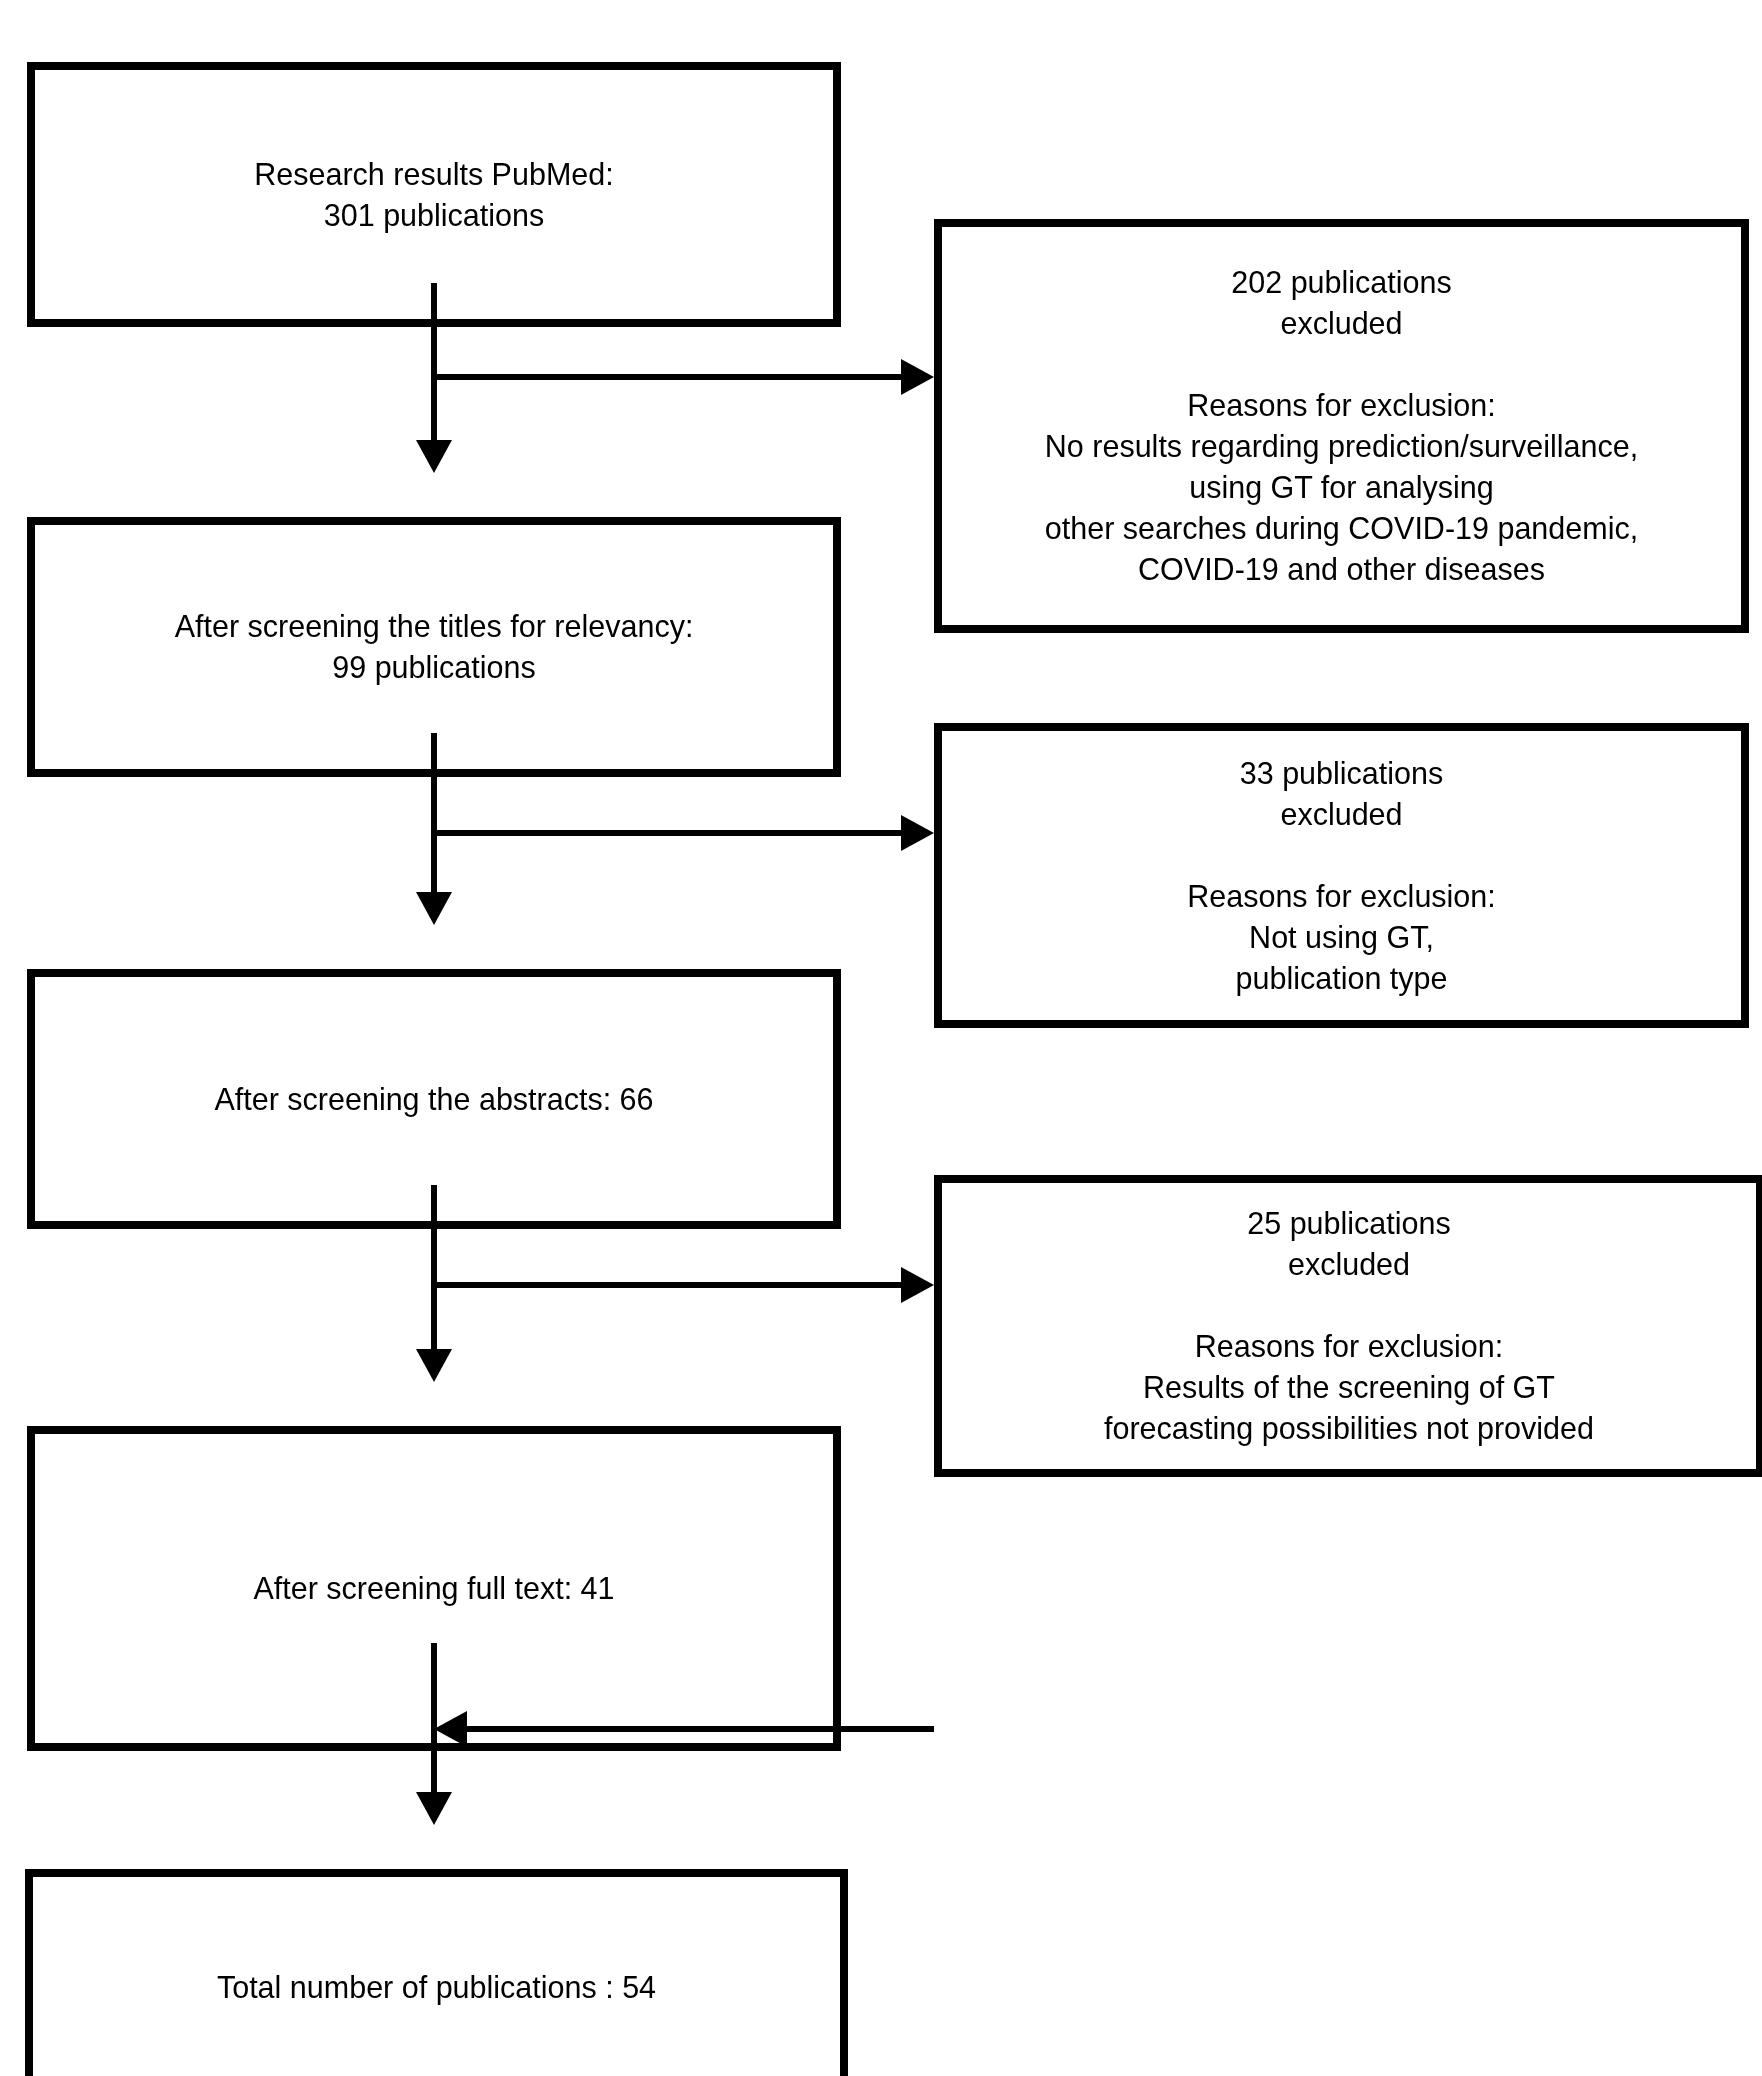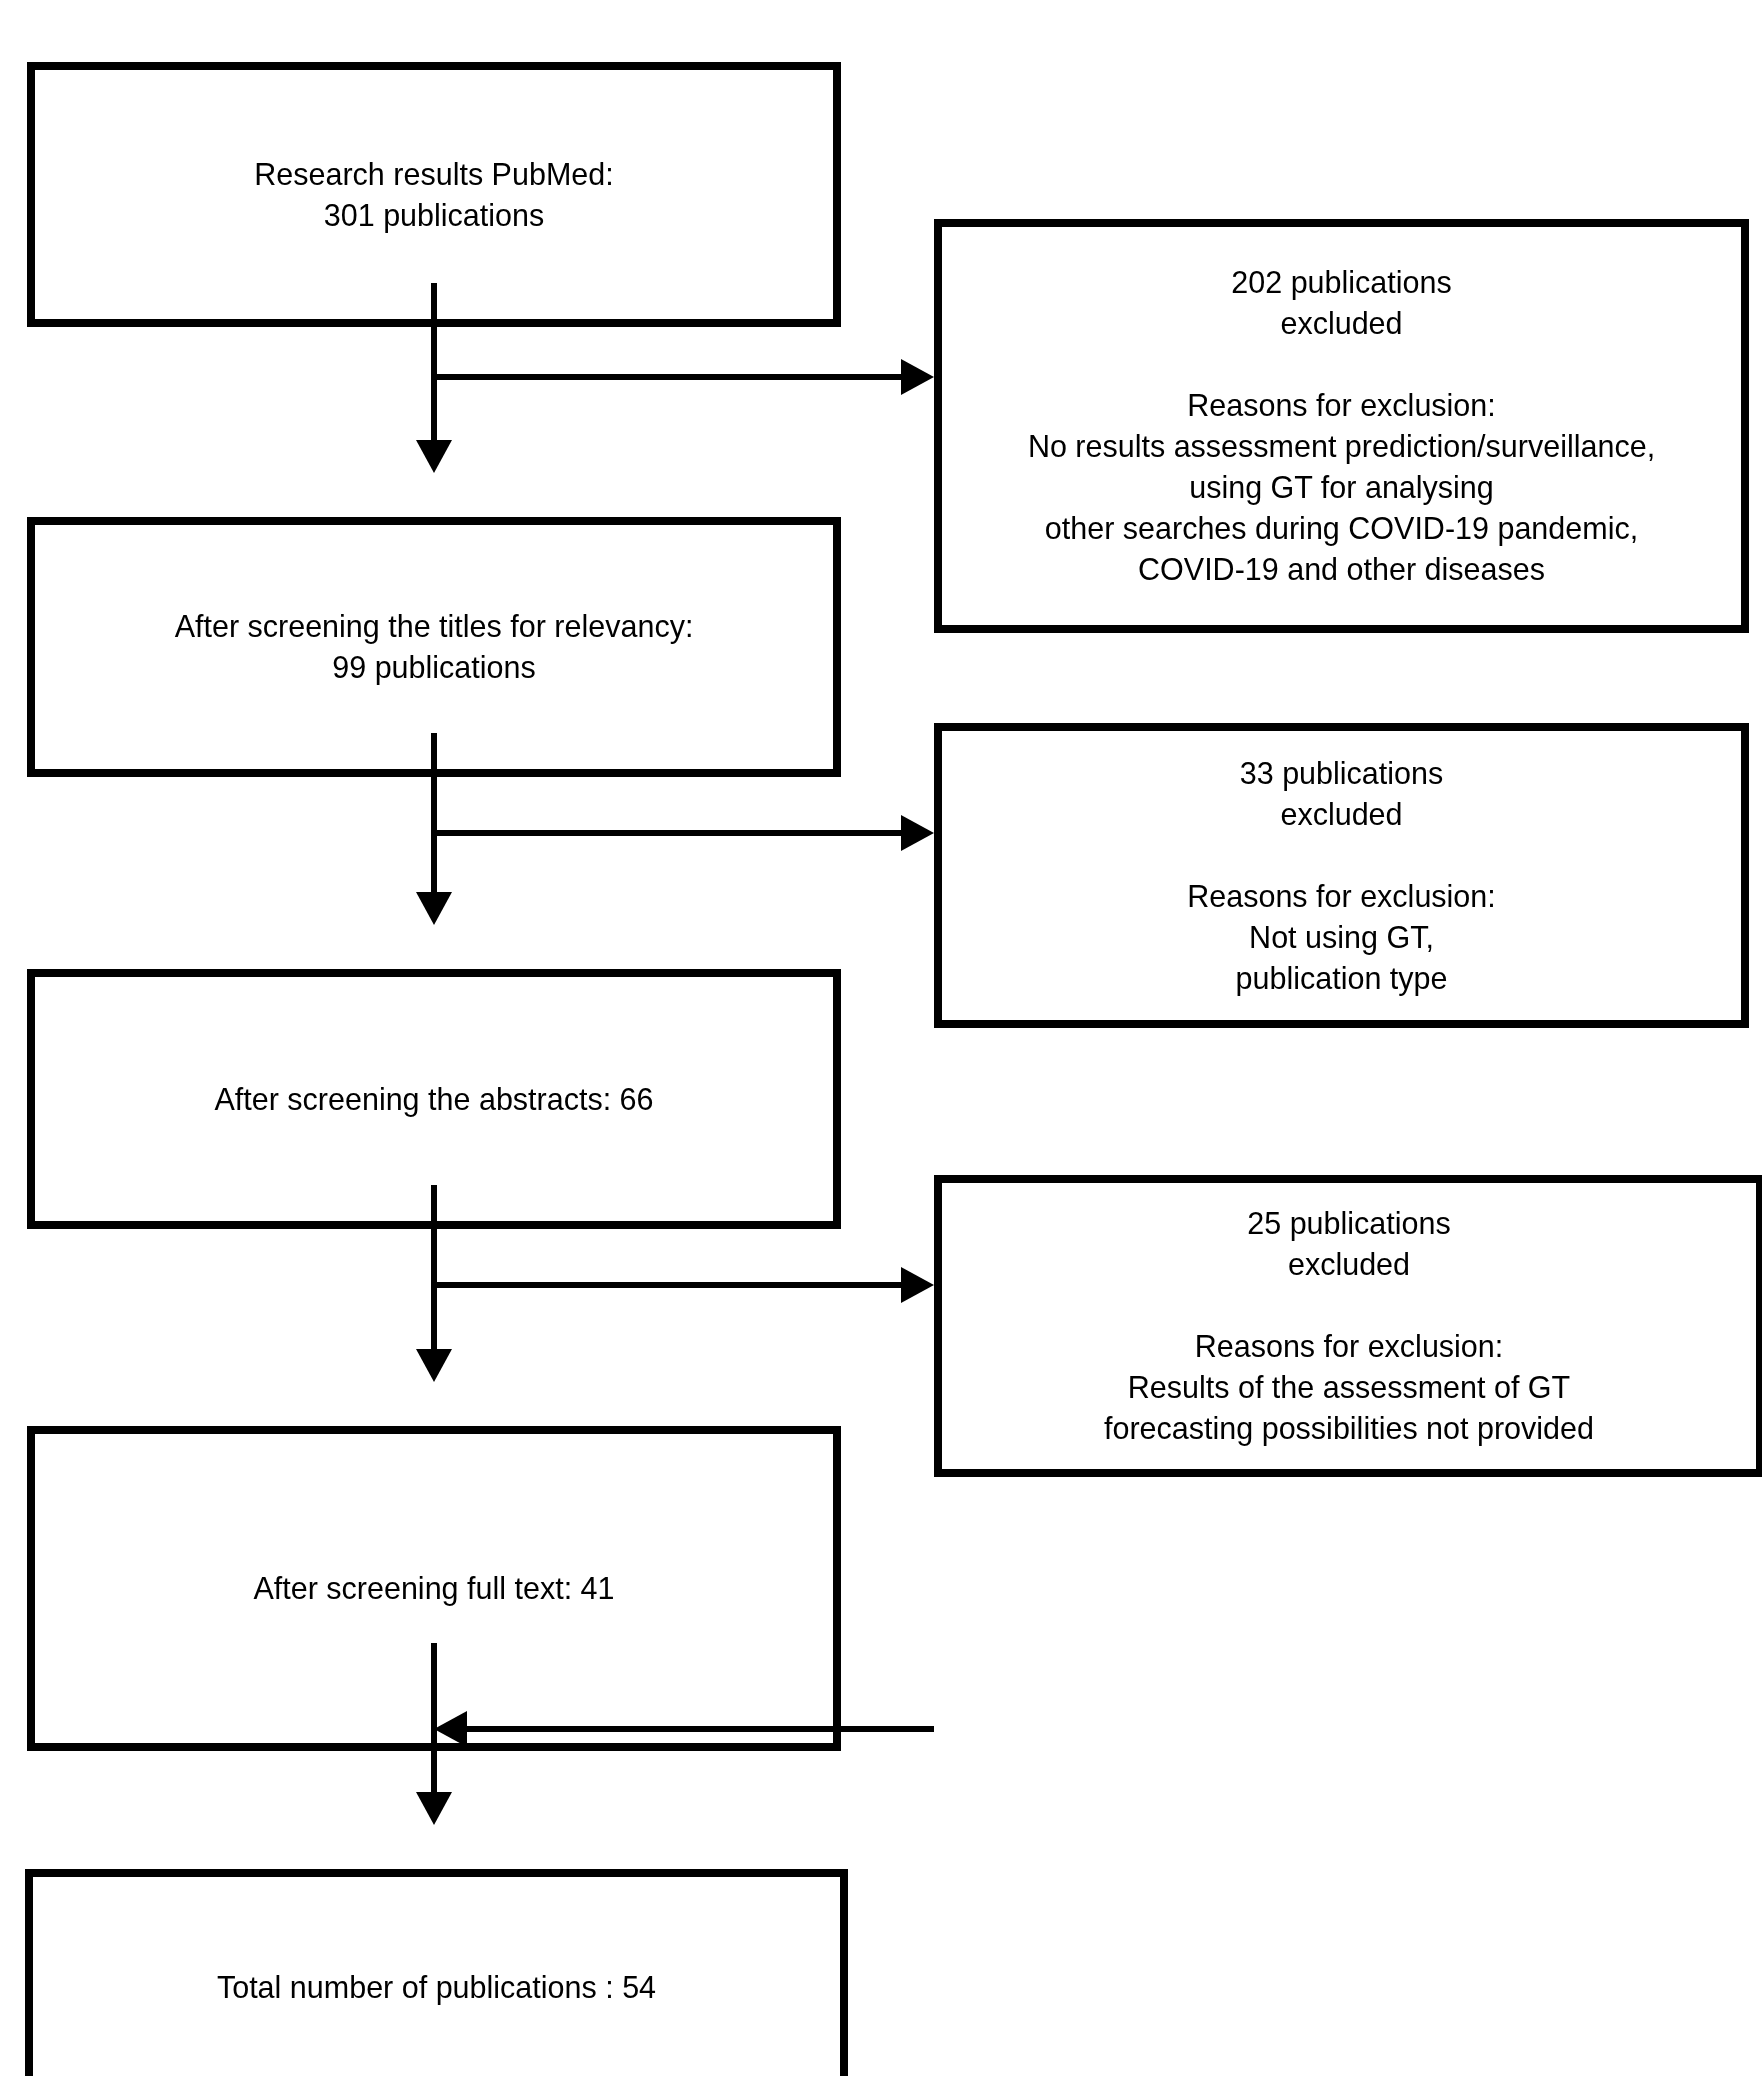--- a/index.html
+++ b/index.html
@@ -85,41 +85,41 @@
 
   <div class="fbox" style="left:25px; top:1825px; width:823px; height:236px;">
       <div class="tline">Total number of publications : 54</div>
     </div>
 
   <div class="fbox" style="left:934px; top:175px; width:815px; height:414px;">
       <div class="tline">202 publications</div>
       <div class="tline">excluded</div>
       <div class="tline">&nbsp;</div>
       <div class="tline">Reasons for exclusion:</div>
-      <div class="tline">No results assessment prediction/surveillance,</div>
+      <div class="tline">No results regarding prediction/surveillance,</div>
       <div class="tline">using GT for analysing</div>
       <div class="tline">other searches during COVID-19 pandemic,</div>
       <div class="tline">COVID-19 and other diseases</div>
     </div>
 
   <div class="fbox" style="left:934px; top:679px; width:815px; height:305px;">
       <div class="tline">33 publications</div>
       <div class="tline">excluded</div>
       <div class="tline">&nbsp;</div>
       <div class="tline">Reasons for exclusion:</div>
       <div class="tline">Not using GT,</div>
       <div class="tline">publication type</div>
     </div>
 
   <div class="fbox" style="left:934px; top:1131px; width:830px; height:302px;">
       <div class="tline">25 publications</div>
       <div class="tline">excluded</div>
       <div class="tline">&nbsp;</div>
       <div class="tline">Reasons for exclusion:</div>
-      <div class="tline">Results of the assessment of GT</div>
+      <div class="tline">Results of the screening of GT</div>
       <div class="tline">forecasting possibilities not provided</div>
     </div>
 
 
   <div class="vline" style="left:431px; top:283px; height:159px;"></div>
   <div class="head-down" style="left:416px; top:440px;"></div>
 
   <div class="vline" style="left:431px; top:733px; height:160px;"></div>
   <div class="head-down" style="left:416px; top:892px;"></div>
 

